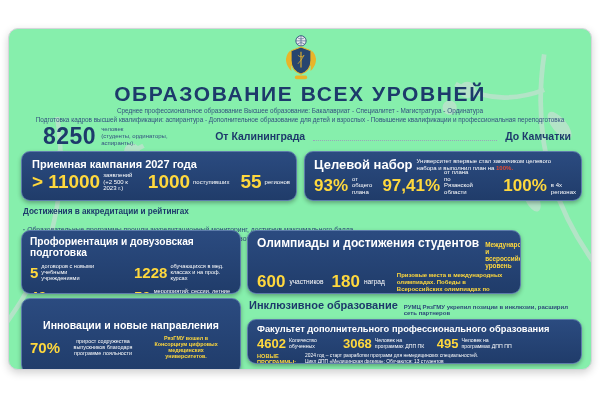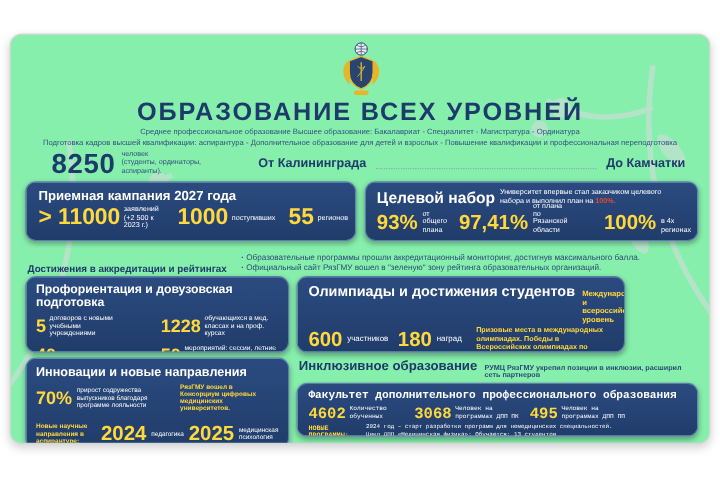--- a/index.html
+++ b/index.html
@@ -50,21 +50,21 @@
   .card-admission .num { font-size:19px; }
 
   .card-target { left:295px; top:122px; width:278px; height:50px; padding:5px 9px; }
   .card-target .hdr { display:flex; gap:4px; align-items:flex-end; }
   .card-target .card-title { font-size:13px; white-space:nowrap; }
   .card-target .note { font-size:6px; line-height:7px; color:#fff; }
   .card-target .stats { position:absolute; left:9px; right:5px; bottom:4px;
     display:flex; align-items:flex-end; gap:4px; }
   .card-target .num { font-size:17px; }
 
-  .strip-accr { left:14px; top:176px; right:12px; height:24px; display:flex; gap:10px; align-items:flex-end; }
+  .strip-accr { left:14px; top:176px; right:12px; height:24px; display:flex; gap:10px; align-items:flex-start;flex-direction:column; }
   .strip-accr .s-title { color:#1d3a6b; font-weight:700; font-size:8.2px; width:168px; padding-top:2px; }
   .strip-accr .bullets { color:#2d4a79; font-size:6.8px; line-height:8.6px; }
   .strip-accr .bullets div::before { content:"·  "; font-weight:700; }
 
   .card-career { left:12px; top:201px; width:220px; height:64px; padding:5px 8px; }
   .card-career .card-title { font-size:10.2px; }
   .card-career .grid { display:grid; grid-template-columns:104px 1fr; row-gap:6px; margin-top:5px; }
   .card-career .stat { display:flex; align-items:center; gap:3px; }
   .card-career .num { font-size:15px; }
   .card-career .lbl { font-size:5.6px; line-height:6.2px; max-width:62px; }
@@ -75,35 +75,35 @@
   .card-olymp .badge { font-size:6.4px; font-weight:700; color:#ffd83d; }
   .card-olymp .row1 { display:flex; align-items:flex-start; gap:8px; margin-top:3px; }
   .card-olymp .row2 { display:flex; align-items:center; gap:8px; margin-top:3px; }
   .card-olymp .stat { display:flex; align-items:center; gap:4px; }
   .card-olymp .num { font-size:17px; }
   .card-olymp .n2 { font-size:17px; }
   .card-olymp .lbl { font-size:6.6px; }
   .card-olymp .hl { color:#ffd83d; font-size:6px; line-height:7px; font-weight:700; flex:1; margin-left:4px; }
   .card-olymp .wide { font-size:6.4px; line-height:7.2px; max-width:180px; }
 
-  .card-innov { left:12px; top:269px; width:220px; height:76px; padding:5px 8px; }
+  .card-innov { left:12px; top:269px; width:220px; height:76px; padding:20px 8px;text-align:center; }
   .card-innov .card-title { font-size:10.5px; }
   .card-innov .row1 { display:flex; align-items:center; gap:4px; margin-top:4px; }
   .card-innov .num { font-size:15px; }
   .card-innov .lbl { font-size:5.4px; line-height:6px; max-width:78px; }
   .card-innov .hl { color:#ffd83d; font-size:5.4px; line-height:6px; font-weight:700; max-width:72px; }
   .card-innov .row2 { display:flex; align-items:center; gap:4px; margin-top:8px; }
   .card-innov .nd { color:#ffd83d; font-size:5.4px; line-height:6px; font-weight:700; max-width:62px; }
   .card-innov .yr { font-size:17px; }
 
   .strip-incl { left:240px; top:270px; width:333px; height:18px; display:flex; align-items:baseline; gap:6px; }
   .strip-incl .s-title { color:#1d3a6b; font-weight:700; font-size:11px; white-space:nowrap; }
   .strip-incl .s-note { color:#2d4a79; font-size:6px; font-weight:700; }
 
-  .card-dpo { left:238px; top:290px; width:335px; height:45px; padding:4px 9px;font-family:Liberation Mono, monospace; }
+  .card-dpo { left:238px; top:290px; width:335px; height:45px; padding:4px 9px; }
   .card-dpo .card-title { font-size:9.3px; }
   .card-dpo .stats { display:flex; align-items:center; gap:6px; margin-top:2px; }
   .card-dpo .stat { display:flex; align-items:center; gap:3px; }
   .card-dpo .num { font-size:13px; }
   .card-dpo .lbl { font-size:5.2px; line-height:5.8px; max-width:48px; }
   .card-dpo .bottom { display:flex; gap:6px; margin-top:2px; }
   .card-dpo .newlbl { color:#ffd83d; font-weight:700; font-size:5.6px; line-height:6.4px; width:42px; }
   .card-dpo .lines { color:#fff; font-size:4.9px; line-height:5.8px; }
 </style>
 </head>

